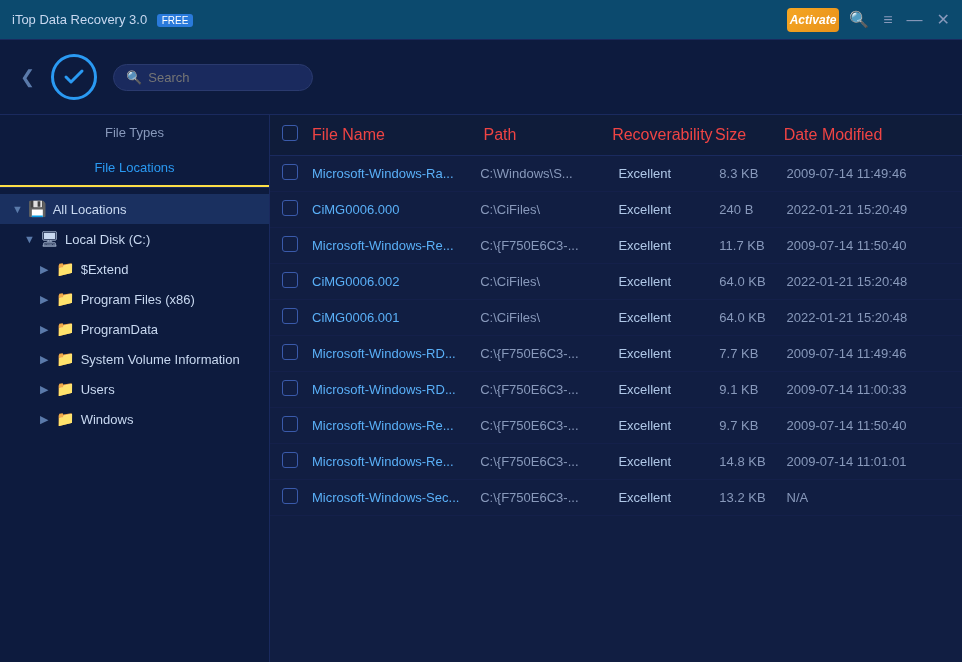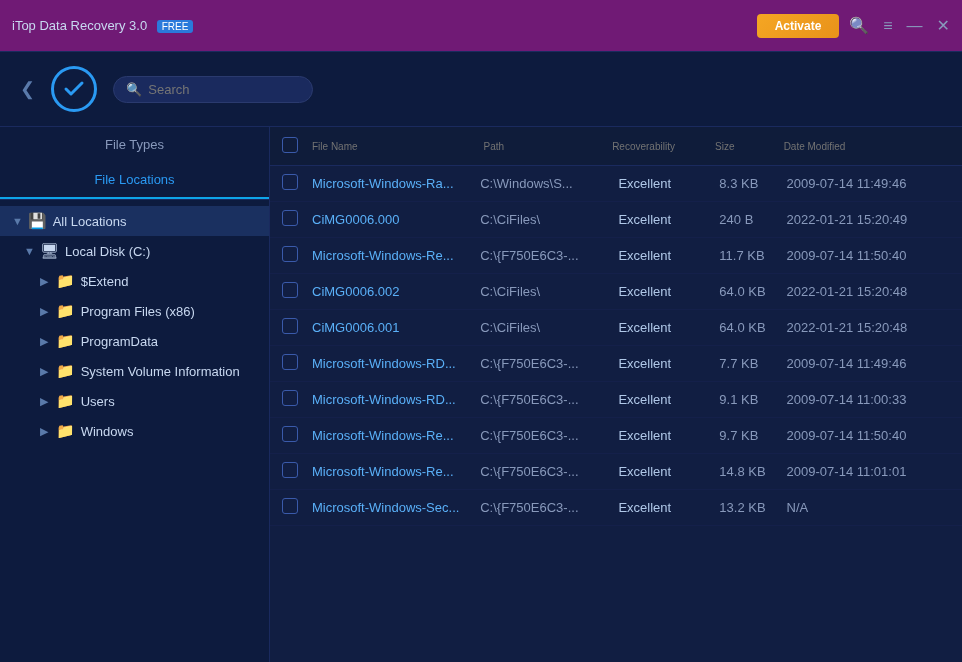--- a/index.html
+++ b/index.html
@@ -10,22 +10,22 @@
       font-family: 'Segoe UI', Arial, sans-serif;
       color: #c8d8f0;
       overflow: hidden;
       user-select: none;
     }
 
     
     #titlebar {
       display: flex;
       align-items: center;
-      background: #701a75;
-      height: 52px;
+      background: #0c4a6e;
+      height: 40px;
       padding: 0 12px;
       border-bottom: 1px solid #1a2a5e;
     }
     #titlebar .app-title {
       font-size: 13px;
       color: #c8d8f0;
       flex: 1;
     }
     #titlebar .app-title span.free-badge {
       background: #2a7adb;
@@ -33,25 +33,26 @@
       font-size: 10px;
       padding: 1px 5px;
       border-radius: 3px;
       margin-left: 6px;
     }
     #titlebar .activate-btn {
       background: linear-gradient(135deg, #f5a623, #e8921a);
       color: #fff;
       border: none;
       border-radius: 4px;
-      padding: 5px 18px;
+      padding: 5px 3px;
       font-size: 12px;
       font-weight: bold;
       cursor: pointer;
       margin-right: 10px;
+      font-style: italic;
     }
     #titlebar .win-controls {
       display: flex;
       gap: 14px;
       align-items: center;
     }
     #titlebar .win-controls span {
       color: #8899bb;
       font-size: 16px;
       cursor: pointer;
@@ -132,21 +133,21 @@
     .sidebar-tab {
       flex: 1;
       text-align: center;
       padding: 10px 6px;
       font-size: 13px;
       cursor: pointer;
       color: #8899bb;
     }
     .sidebar-tab.active {
       color: #2a9af3;
-      border-bottom: 2px solid #0ea5e9;
+      border-bottom: 2px solid #fde047;
     }
     .sidebar-tree {
       padding: 6px 0;
     }
     .tree-item {
       display: flex;
       align-items: center;
       padding: 6px 12px;
       font-size: 13px;
       cursor: pointer;
@@ -165,22 +166,22 @@
       display: flex;
       flex-direction: column;
       overflow: hidden;
       background: #111e42;
     }
     #filelist-header {
       display: flex;
       align-items: center;
       padding: 10px 12px;
       border-bottom: 1px solid #1a2a5e;
-      font-size: 10px;
-      color: #737373;
+      font-size: 16px;
+      color: #ef4444;
       background: #0f1c3a;
     }
     .col-check { width: 30px; flex-shrink: 0; }
     .col-name { flex: 2; }
     .col-path { flex: 1.5; }
     .col-recov { flex: 1.2; }
     .col-size { flex: 0.8; }
     .col-date { flex: 1.8; }
     .col-extra { width: 12px; flex-shrink: 0; }
 

